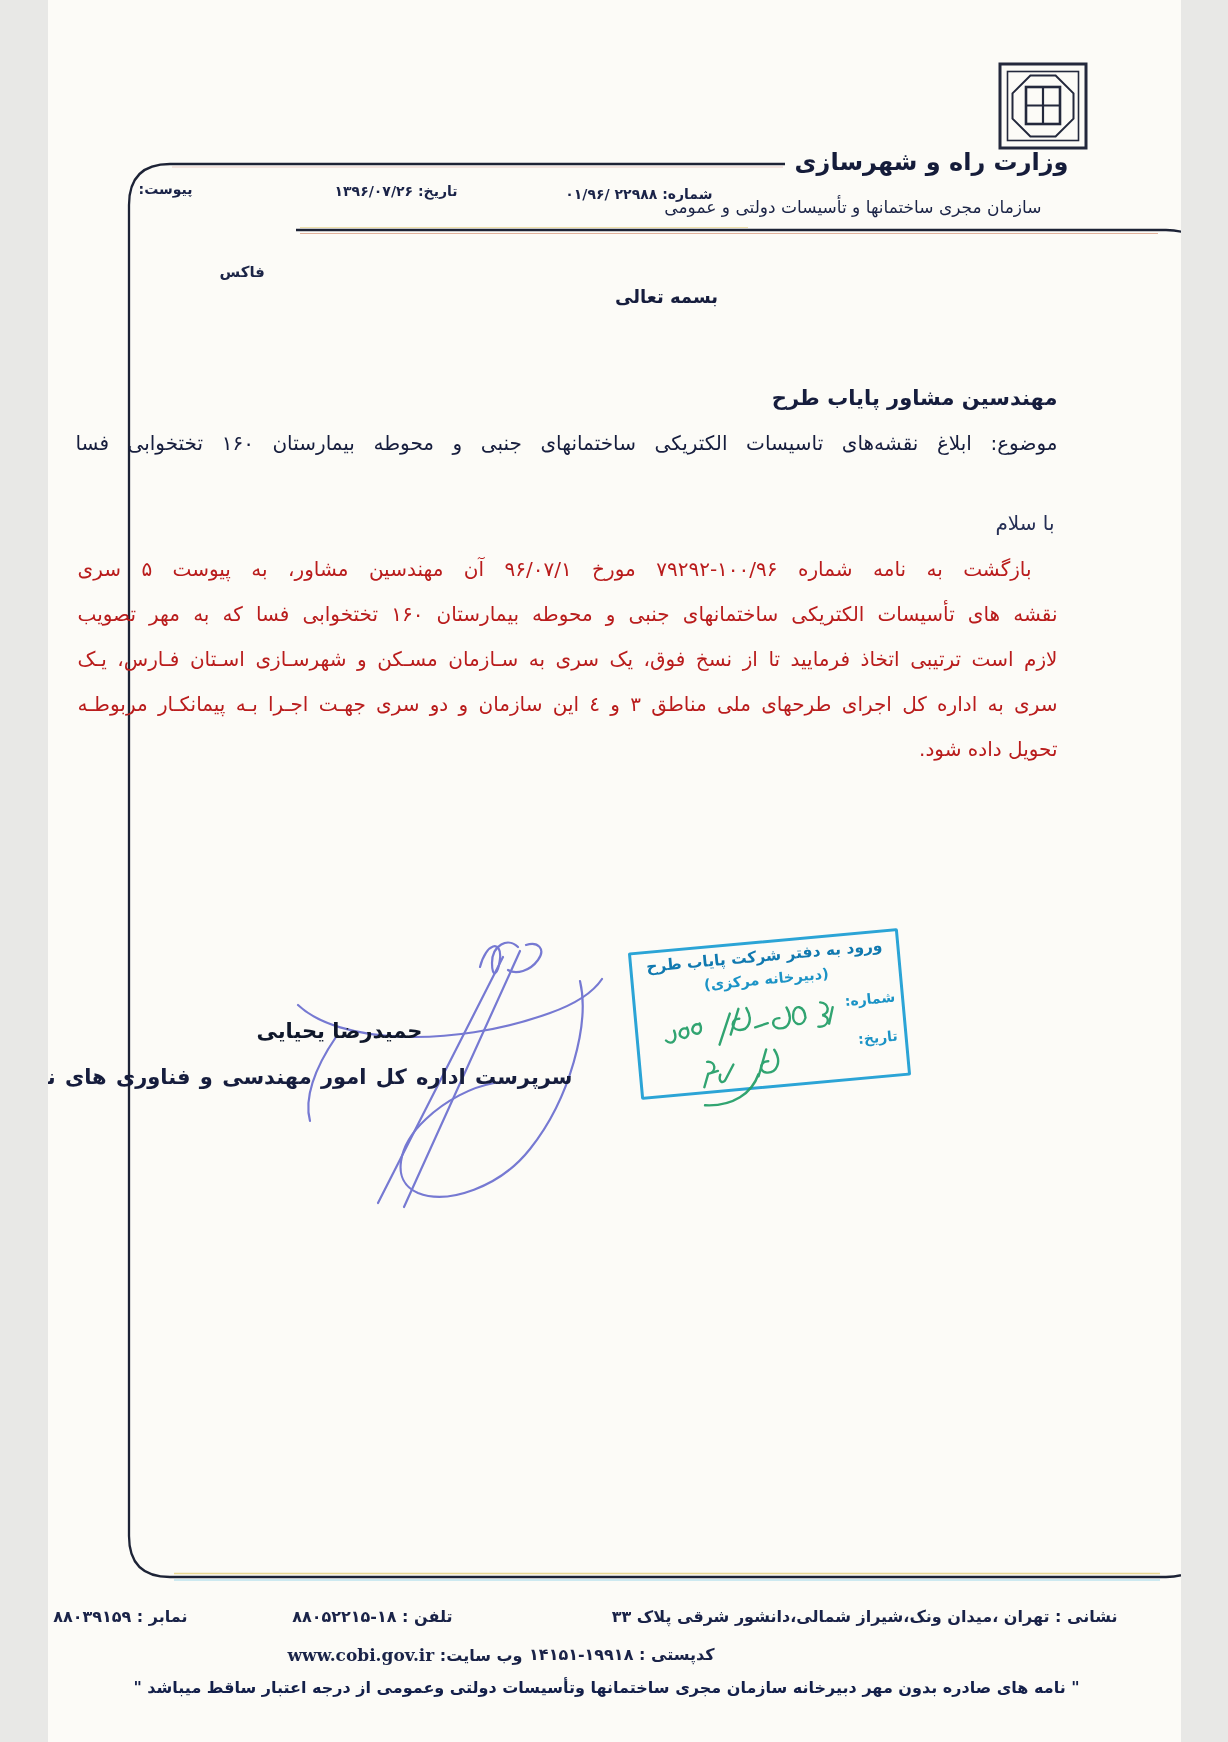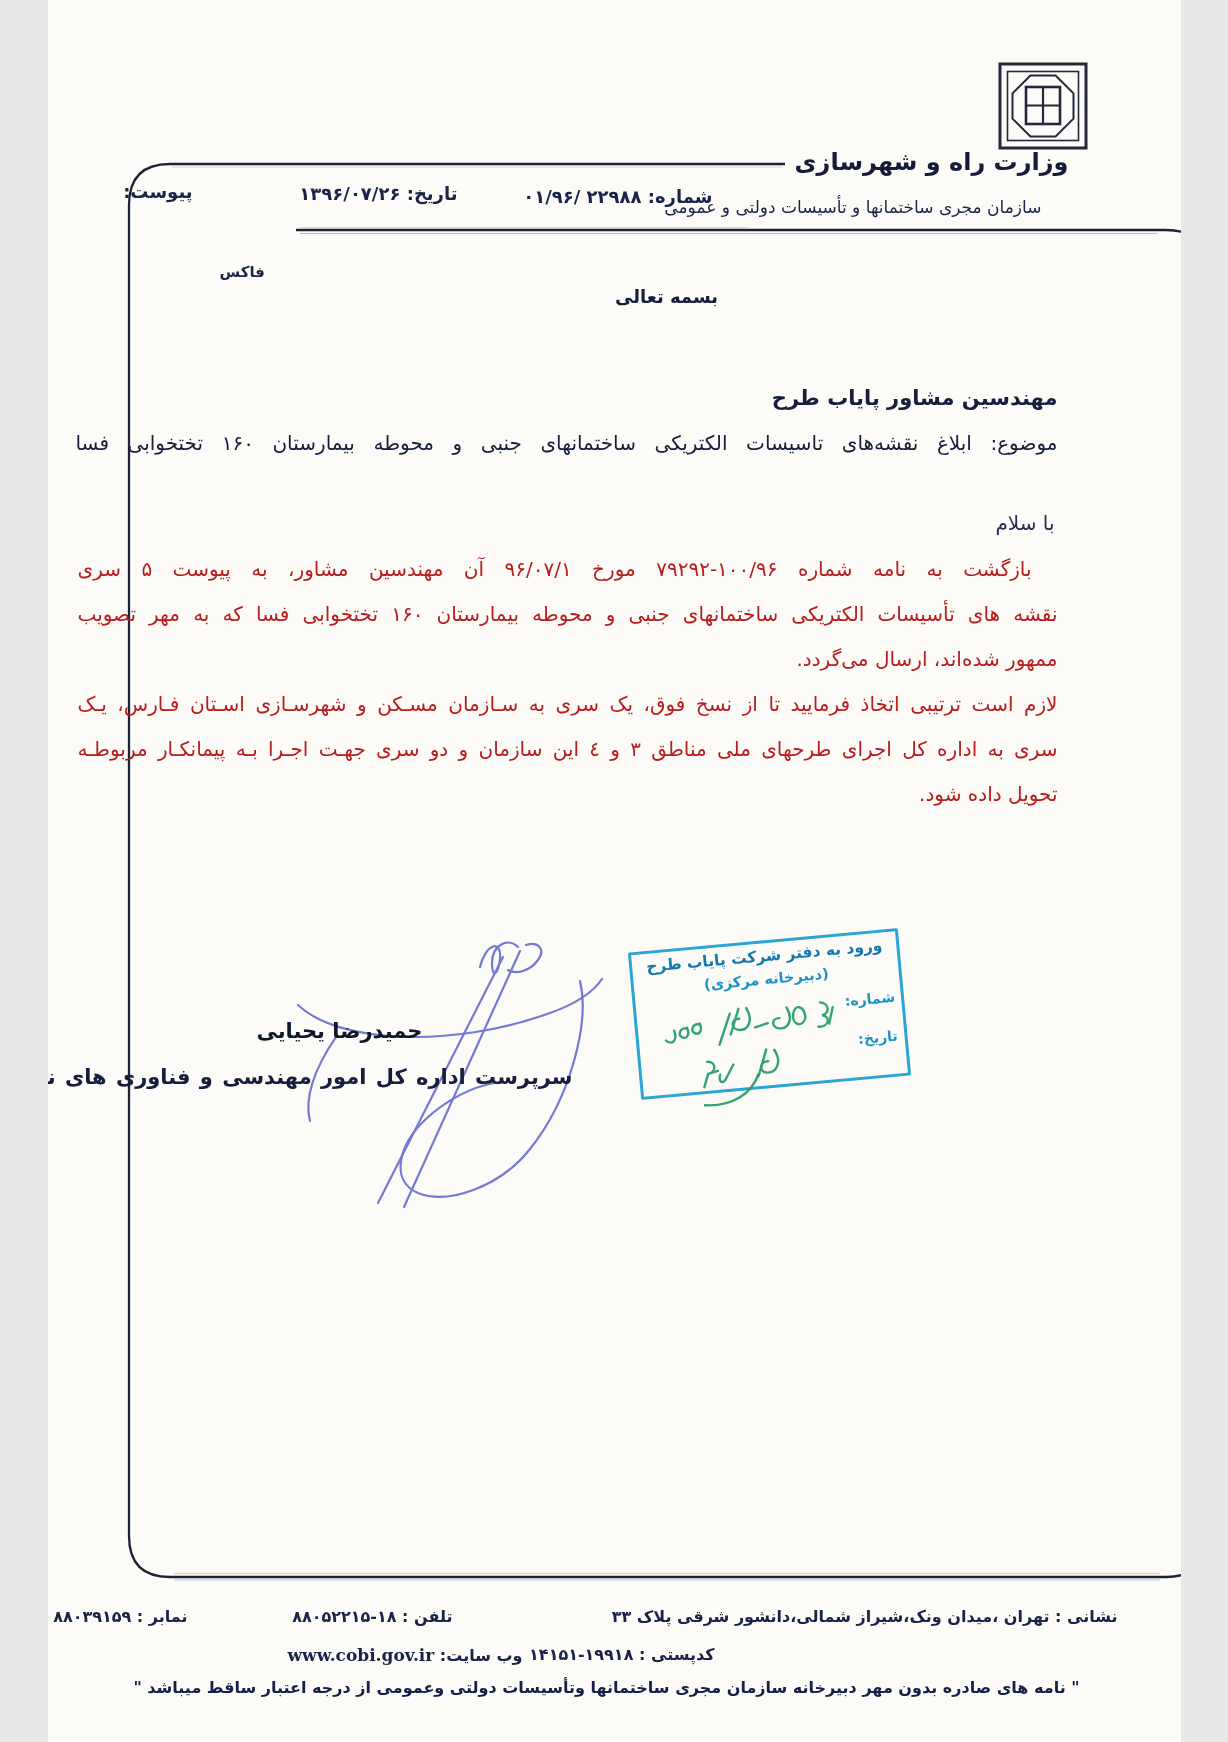--- a/index.html
+++ b/index.html
@@ -23,21 +23,21 @@
     font-size:24px;font-weight:bold;color:#151c3a;
     letter-spacing:.5px;
   }
   .org-name{
     top:189px;right:139px;
     font-size:17px;color:#1b2446;margin-top:8px;
   }
   
   .hfield{
     top:184px;
-    font-size:18px;font-weight:bold;color:#1a2348;
+    font-size:14px;font-weight:bold;color:#1a2348;
     white-space:nowrap;
   }
   .hfield .val{font-weight:bold;}
   #f-number{right:468px;top:186px;}
   #f-date{right:723px;top:183px;}
   #f-attach{right:988px;top:181px;}
   .fax-note{
     top:263px;left:172px;
     font-size:15px;font-weight:bold;color:#1c2547;
   }
@@ -165,21 +165,20 @@
 
   <div class="abs invocation">بسمه تعالی</div>
 
   <div class="abs recipient">مهندسین مشاور پایاب طرح</div>
   <div class="abs subject">موضوع: ابلاغ نقشه‌های تاسیسات الکتریکی ساختمانهای جنبی و محوطه بیمارستان ۱۶۰ تختخوابی فسا</div>
 
   <div class="abs salutation">با سلام</div>
   <div class="abs body-block">
     <div class="body-line first">بازگشت به نامه شماره ۱۰۰/۹۶-۷۹۲۹۲ مورخ ۹۶/۰۷/۱ آن مهندسین مشاور، به پیوست ۵ سری</div>
     <div class="body-line">نقشه های تأسیسات الکتریکی ساختمانهای جنبی و محوطه بیمارستان ۱۶۰ تختخوابی فسا که به مهر تصویب</div>
-    <div class="body-line para-end">ممهور شده‌اند، ارسال می‌گردد.</div>
     <div class="body-line">لازم است ترتیبی اتخاذ فرمایید تا از نسخ فوق، یک سری به سـازمان مسـکن و شهرسـازی اسـتان فـارس، یـک</div>
     <div class="body-line">سری به اداره کل اجرای طرحهای ملی مناطق ۳ و ٤ این سازمان و دو سری جهـت اجـرا بـه پیمانکـار مربوطـه</div>
     <div class="body-line para-end">تحویل داده شود.</div>
   </div>
 
   <svg class="abs" style="top:915px;left:170px;overflow:visible;" width="420" height="310" viewBox="0 0 420 310">
     <g fill="none" stroke="#5f63cc" stroke-width="2.2" stroke-linecap="round" opacity="0.85">
       <path d="M 262 52 c 6 -24 22 -28 20 -8 c -2 16 -8 20 -8 4 c 0 -18 16 -26 26 -16"></path>
       <path d="M 308 30 c 12 -4 20 4 12 15 c -8 11 -22 15 -30 10"></path>
       <path d="M 80 90 c 40 38 152 44 252 8 c 28 -10 44 -22 52 -34"></path>

